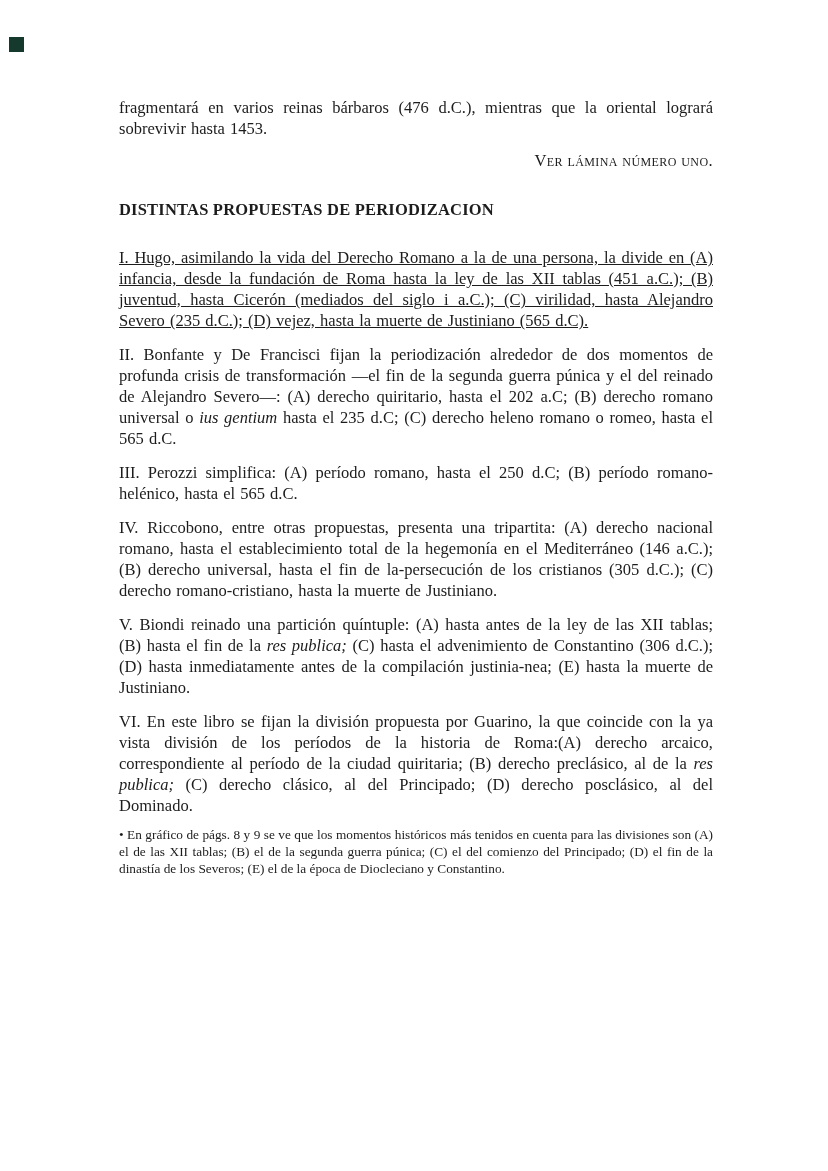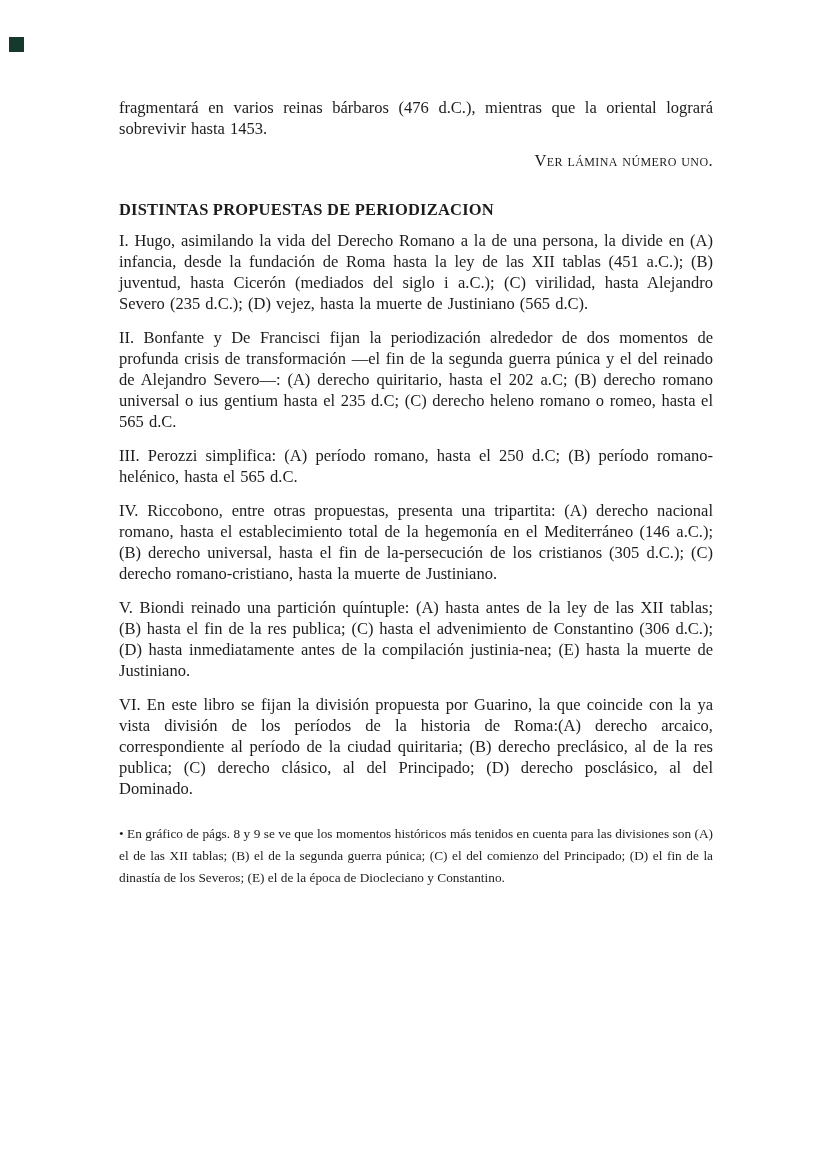--- a/index.html
+++ b/index.html
@@ -43,26 +43,26 @@
   .heading {
     margin: 28px 0 0 0;
     font-size: 16.5px;
     line-height: 21px;
     font-weight: bold;
     text-align: left;
     letter-spacing: 0.2px;
   }
   .heading .hline { display: block; }
   .item { margin-top: 13px; }
-  .first-item { margin-top: 10px; }
-  .it { }
+  .first-item { margin-top: 27px; text-decoration: underline; }
+  .it { font-style: italic; }
   .footnote {
-    margin: 24px 0 0 0;
+    margin: 10px 0 0 0;
     font-size: 13.3px;
-    line-height: 22px;
+    line-height: 17px;
     text-align: justify;
   }
 </style>
 </head>
 <body>
 
 <div class="page" style="color: rgb(28, 28, 28);">
 
   <div class="corner-marker" style="background-color: rgb(21, 57, 44);"></div>
 

